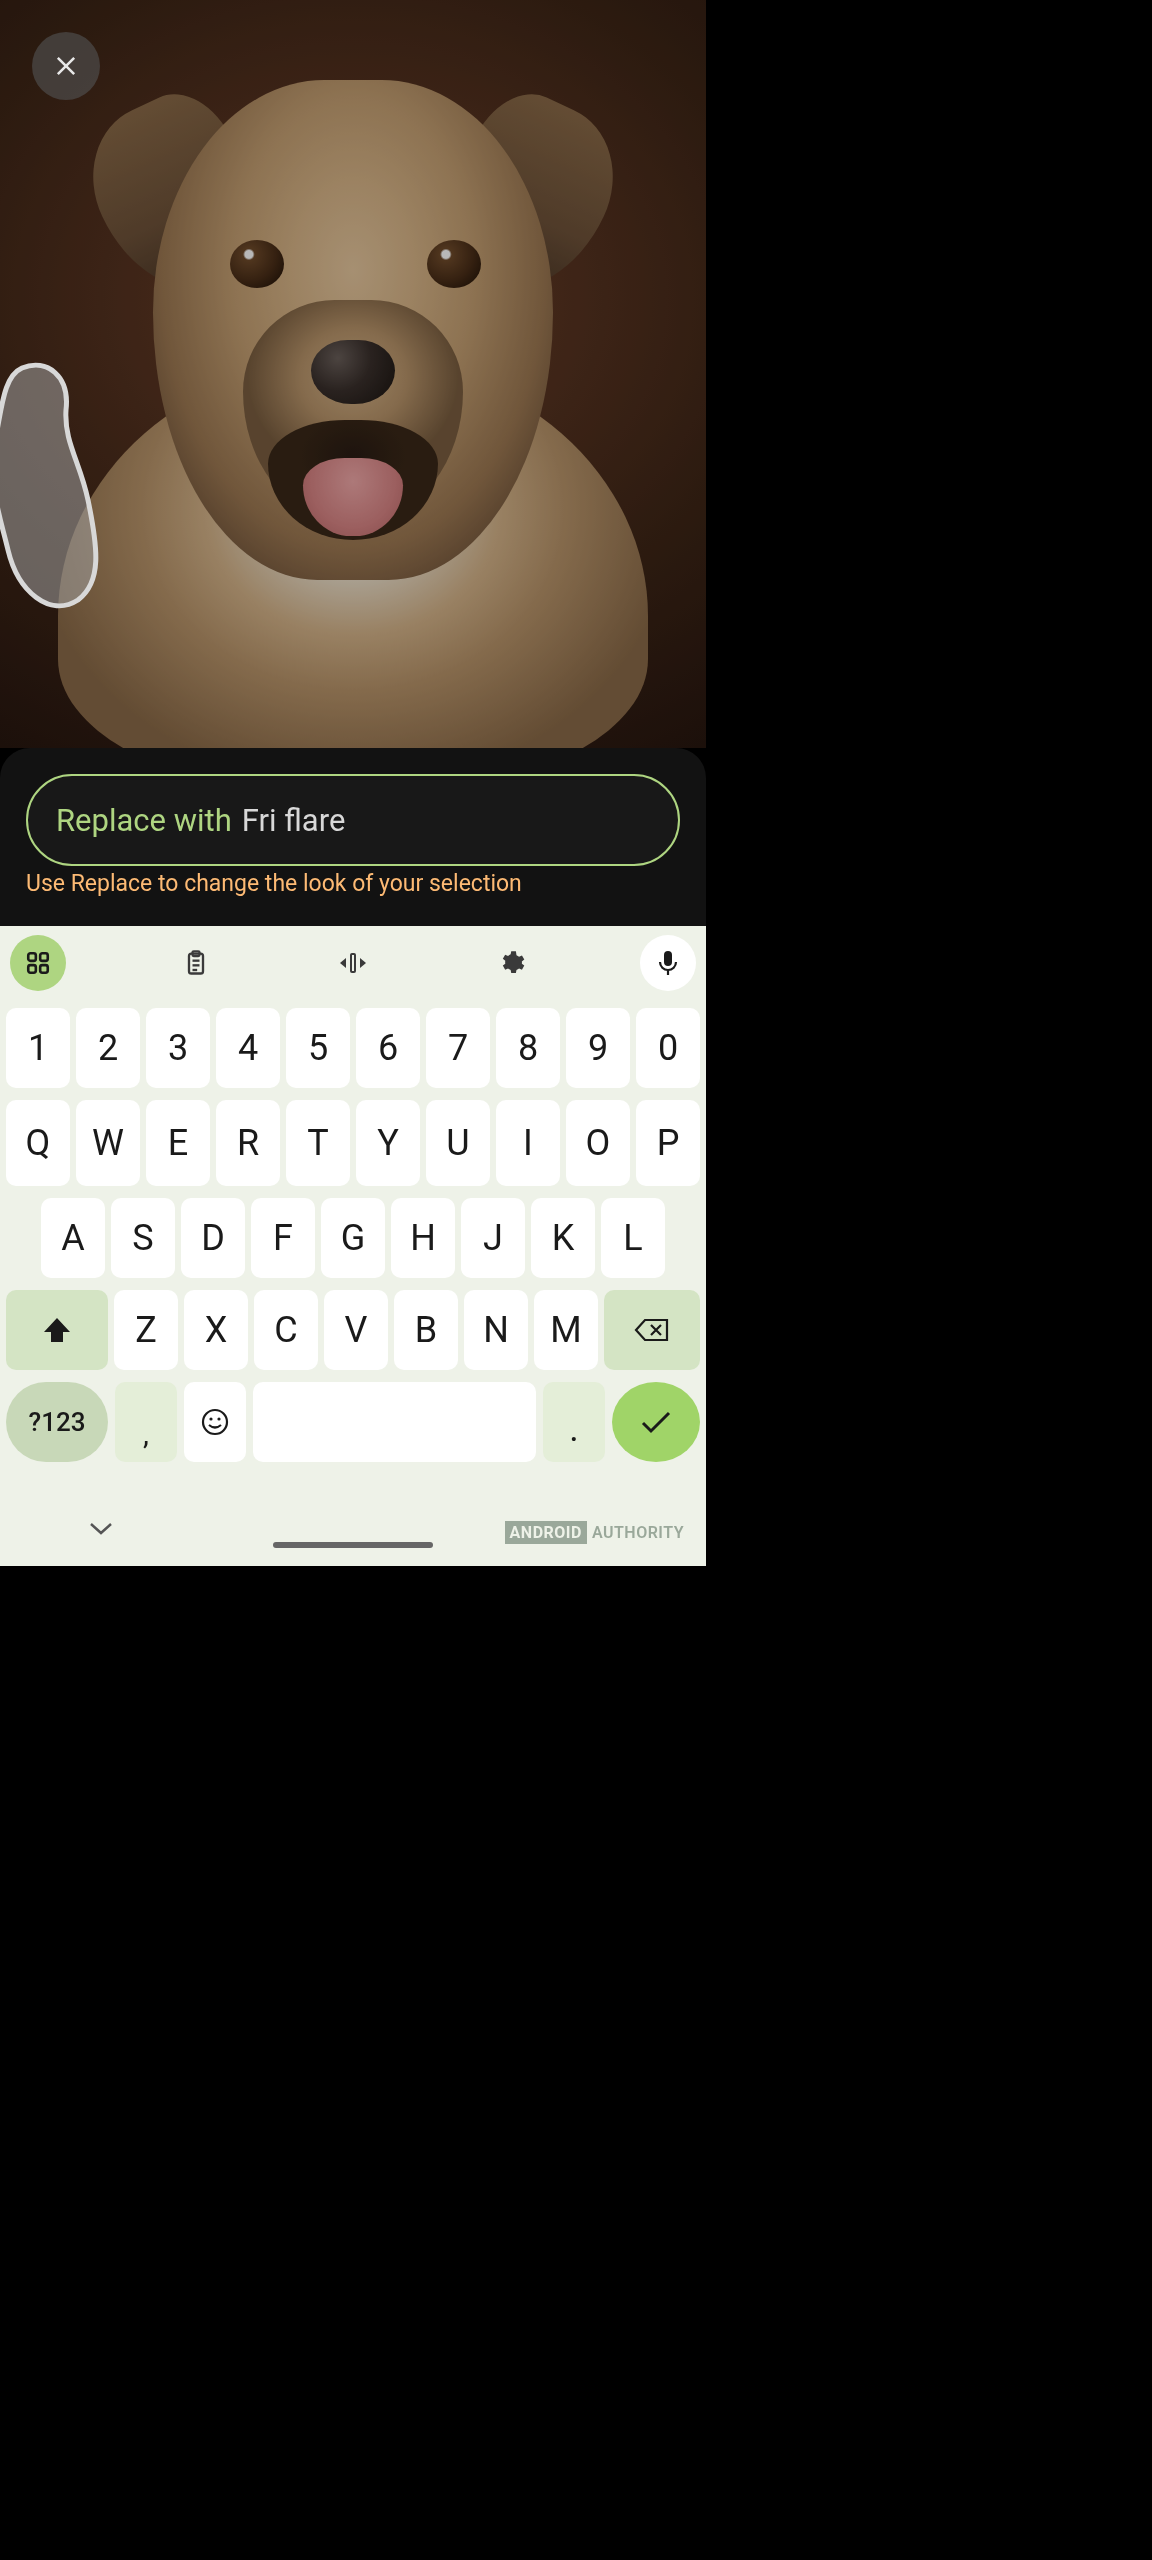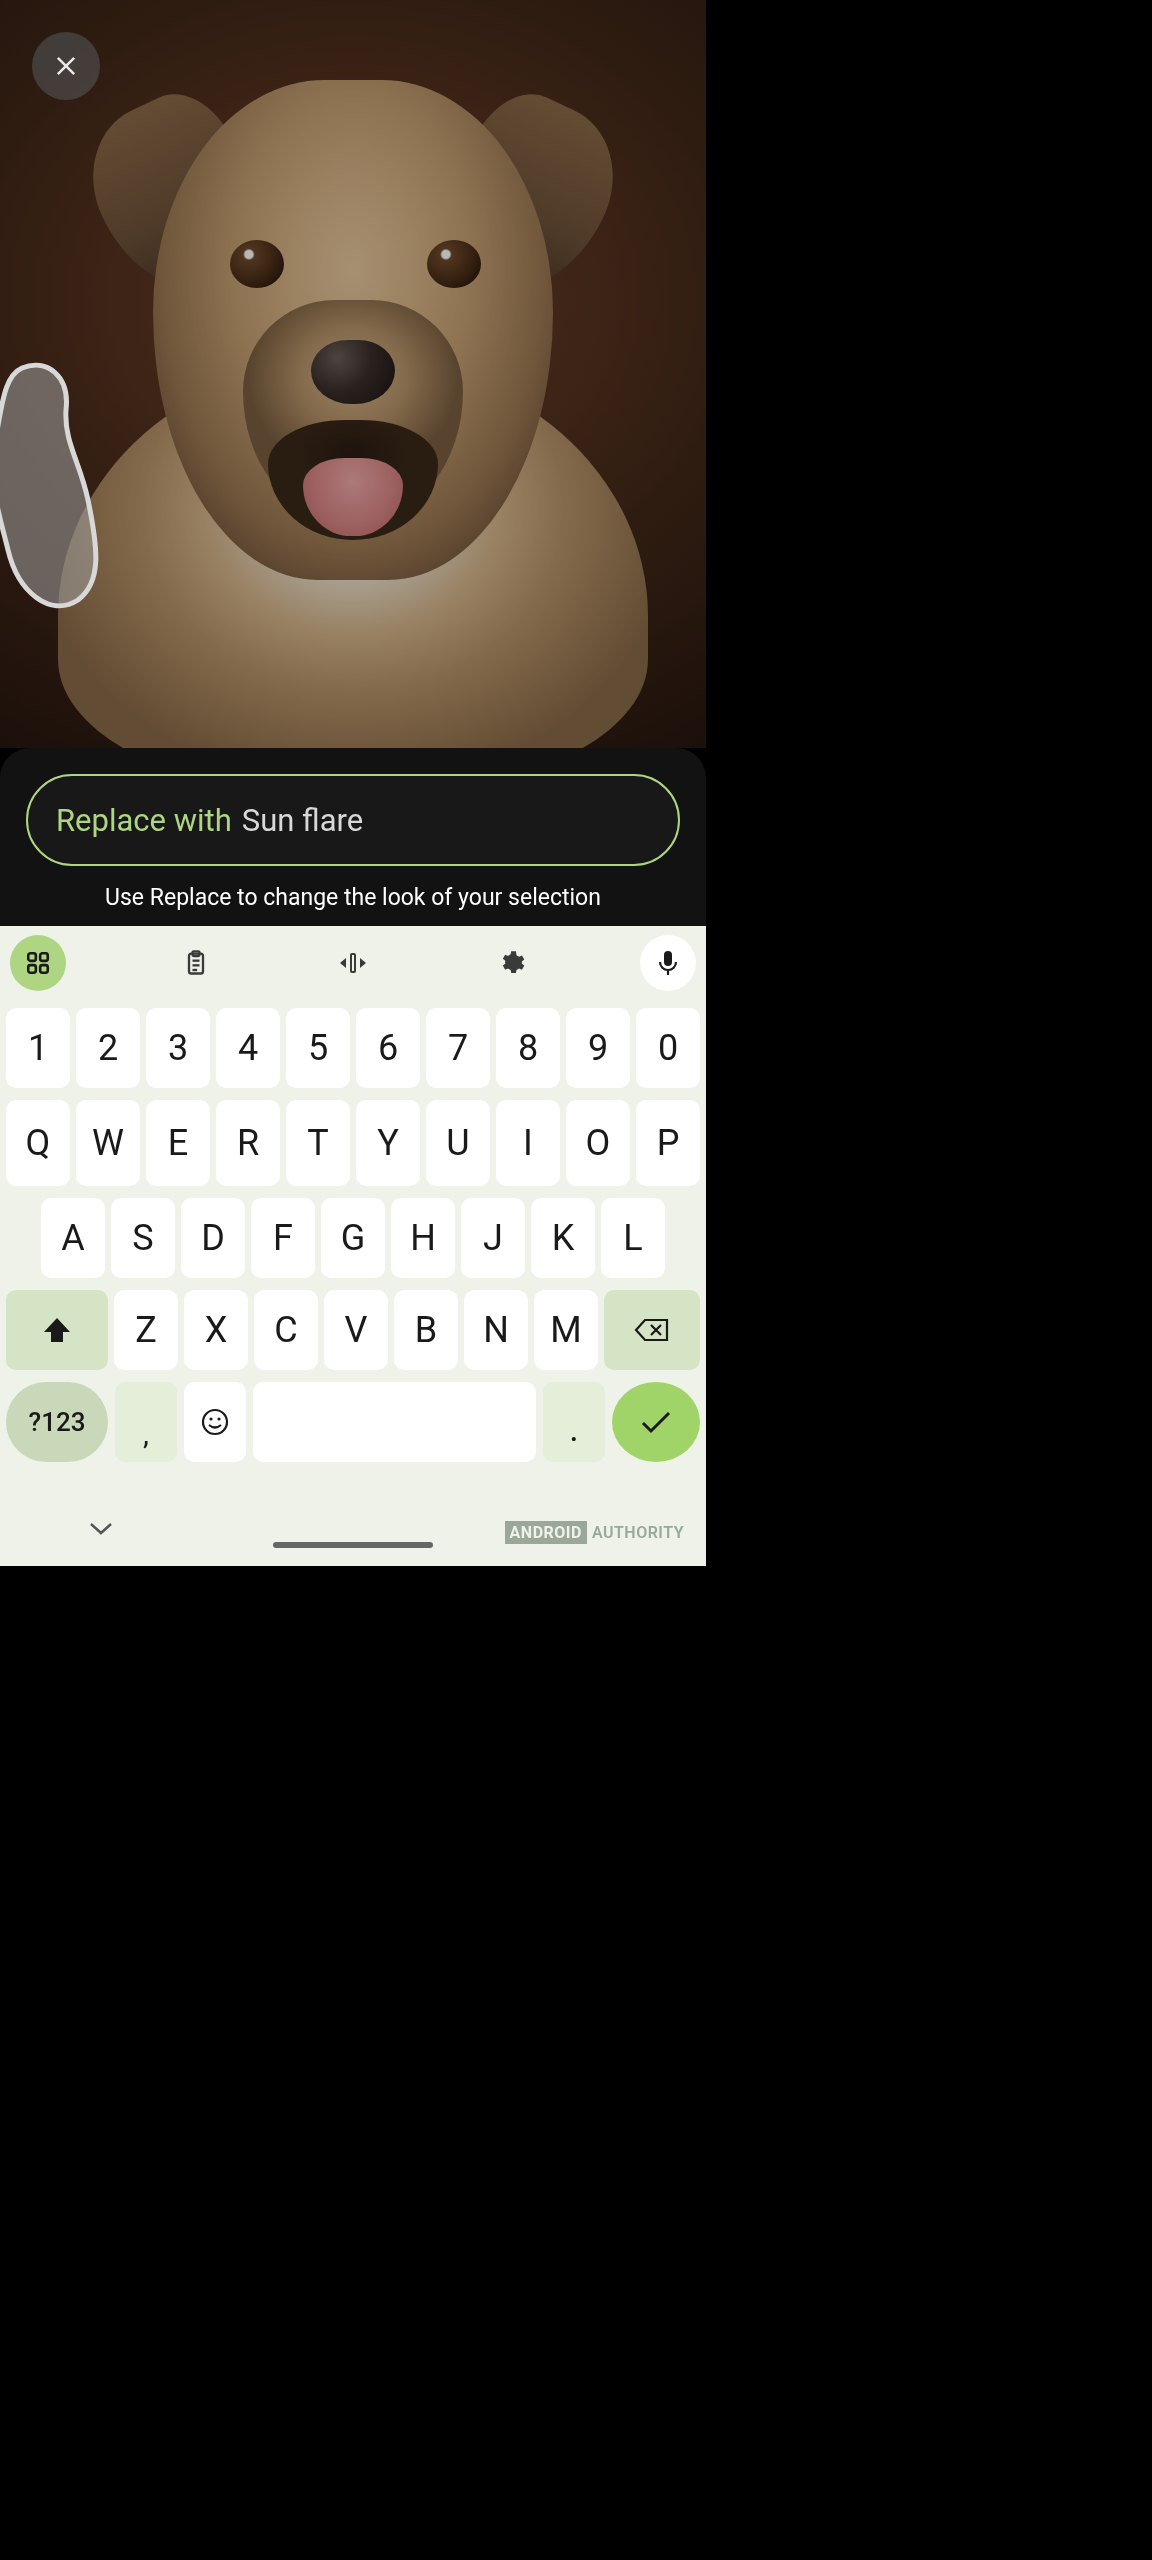--- a/index.html
+++ b/index.html
@@ -76,21 +76,21 @@
     position: absolute; top: 748px; left: 0; right: 0; height: 178px;
     background: #121212; border-radius: 30px 30px 0 0; padding: 26px 26px 0;
   }
   .input-field {
     width: 100%; height: 92px; border: 2.5px solid #aed581; border-radius: 46px;
     background: #181818; display: flex; align-items: center; padding: 0 28px;
     font-size: 31px;
   }
   .label-text { color: #aed581; margin-right: 10px; }
   .value-text { color: #d8d8d8; }
-  .hint-text { color: #ffffff; font-size: 23px; margin-top: 18px; text-align: center; }
+  .hint-text { color: #fdba74; font-size: 23px; margin-top: 4px; }
 
   .keyboard {
     position: absolute; top: 926px; left: 0; right: 0; bottom: 0;
     background: #eef2e8; display: flex; flex-direction: column;
   }
   .kb-toolbar {
     height: 74px; display: flex; align-items: center;
     justify-content: space-between; padding: 0 10px;
   }
   .tb-btn {
@@ -156,21 +156,21 @@
   <div class="close-btn">
     <svg viewBox="0 0 24 24" fill="none">
       <path d="M5 5 L19 19 M19 5 L5 19"></path>
     </svg>
   </div>
 </div>
 
 <div class="input-panel">
   <div class="input-field">
     <span class="label-text">Replace with</span>
-    <span class="value-text">Sun flare</span>
+    <span class="value-text">Fri flare</span>
   </div>
   <div class="hint-text">Use Replace to change the look of your selection</div>
 </div>
 
 <div class="keyboard">
   <div class="kb-toolbar">
     <div class="tb-btn active">
       <svg width="26" height="26" viewBox="0 0 24 24" fill="none" stroke="#1a1a1a" stroke-width="2.4">
         <rect x="3" y="3" width="7" height="7" rx="2"></rect>
           <rect x="14" y="3" width="7" height="7" rx="2"></rect>

